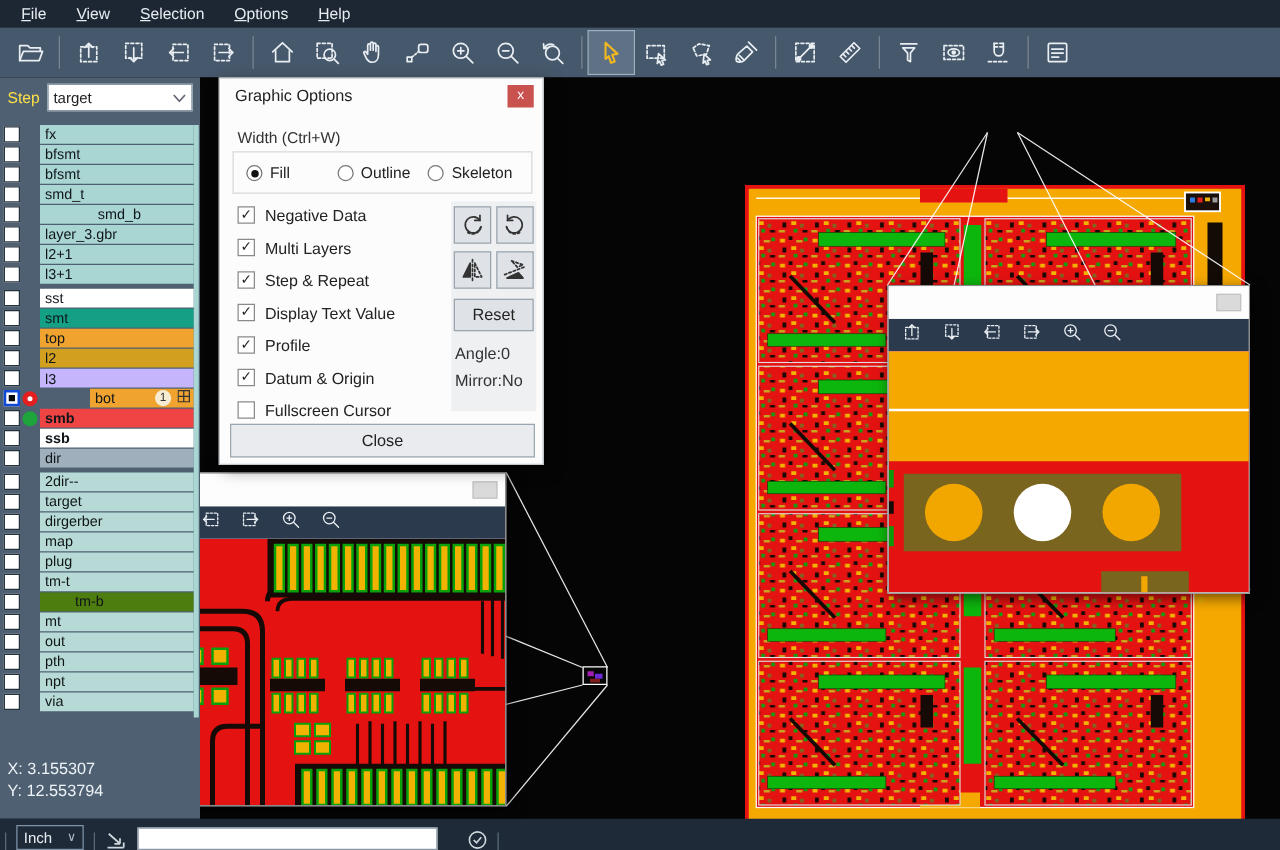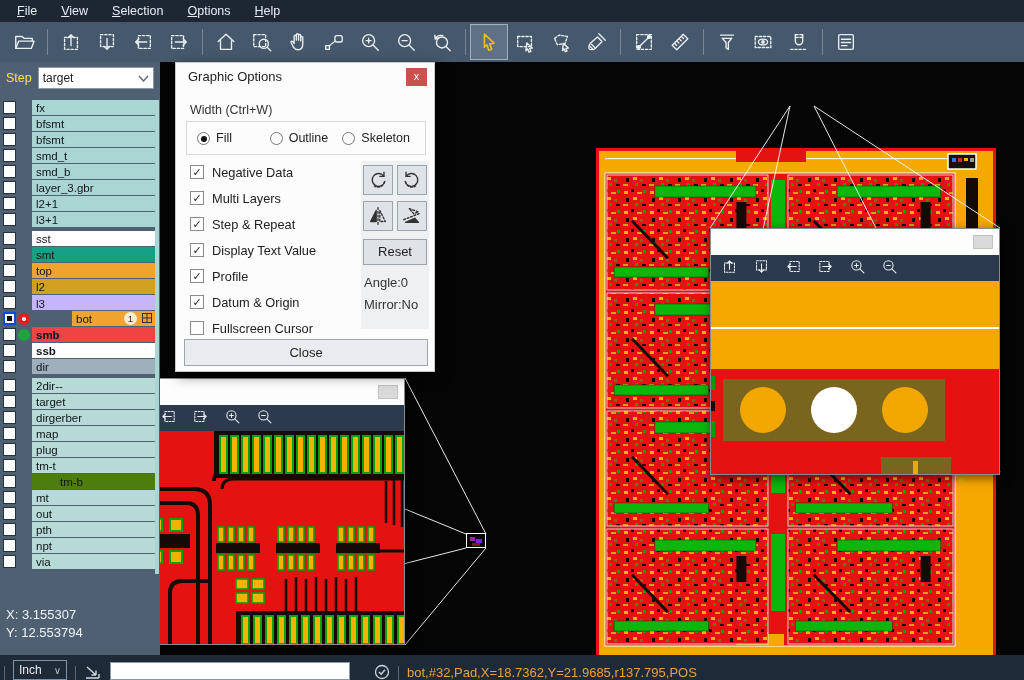--- a/index.html
+++ b/index.html
@@ -720,21 +720,21 @@
         <div class="lrow">
           <div class="cb"></div>
           <div class="gut"></div>
           <div class="lname" style="background: rgb(169, 214, 210);">
             <span>smd_t</span>
           </div>
         </div>
         <div class="lrow">
           <div class="cb"></div>
           <div class="gut"></div>
-          <div class="lname" style="background: rgb(169, 214, 210);">
+          <div class="lname" style="background: rgb(169, 214, 210); justify-content: center;">
             <span>smd_b</span>
           </div>
         </div>
         <div class="lrow">
           <div class="cb"></div>
           <div class="gut"></div>
           <div class="lname" style="background: rgb(169, 214, 210);">
             <span>layer_3.gbr</span>
           </div>
         </div>
@@ -930,16 +930,15 @@
         </svg>
     </span>
     <input id="cmd-input" value="" style="">
     <span class="icon" style="margin-left:16px;">
       <svg width="16" height="16" viewBox="0 0 16 16">
           <circle cx="8" cy="8" r="6.5" stroke="#cfd6dd" stroke-width="1.3" fill="none"></circle>
           <path d="M5 8 L7.2 10.2 L11 5.8" stroke="#cfd6dd" stroke-width="1.4" fill="none"></path>
         </svg>
     </span>
     <div class="sb-sep"></div>
-    <span id="status-text">bot,#32,Pad,X=18.7362,Y=21.9685,r137.795,POS</span>
   </div>
 
 </div>
 
 </body></html>

